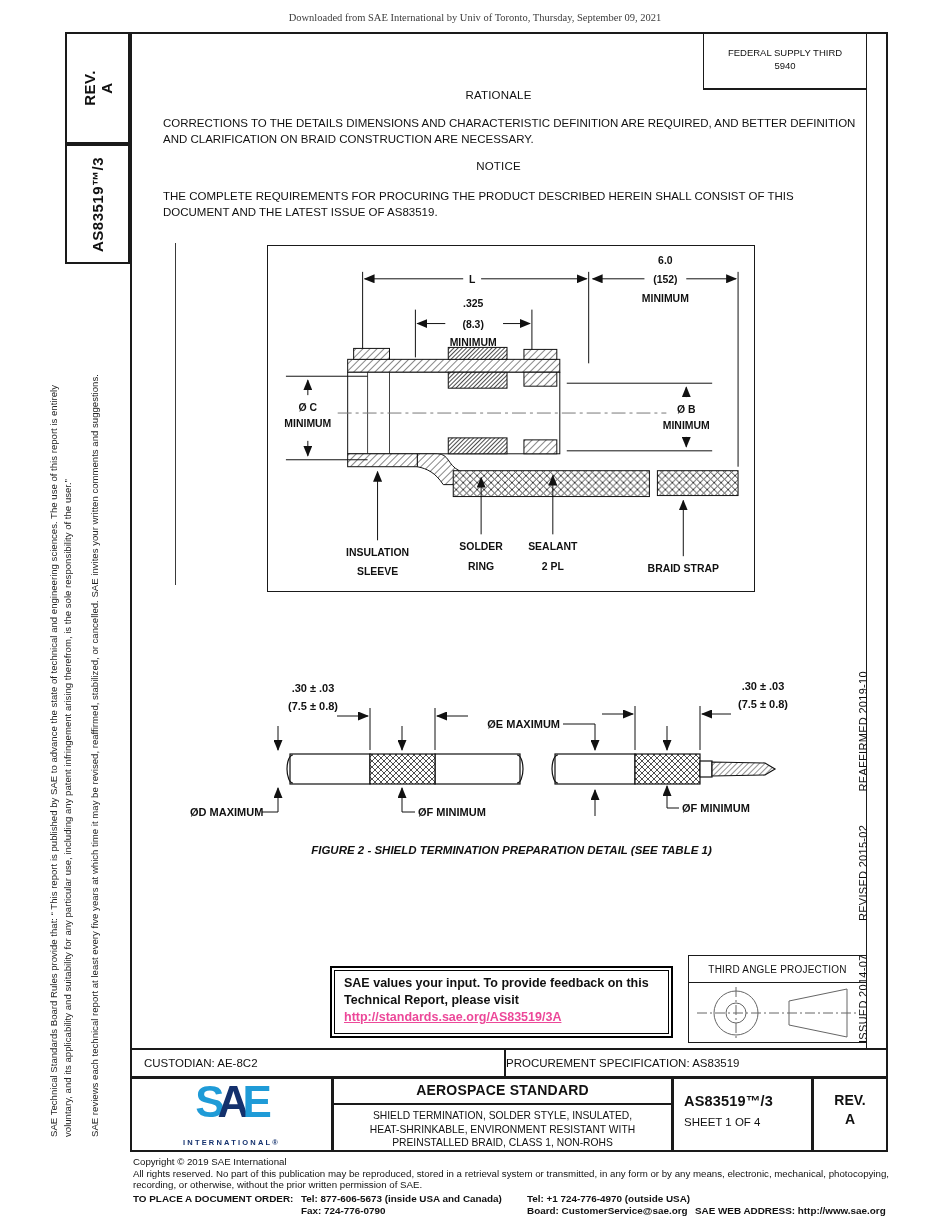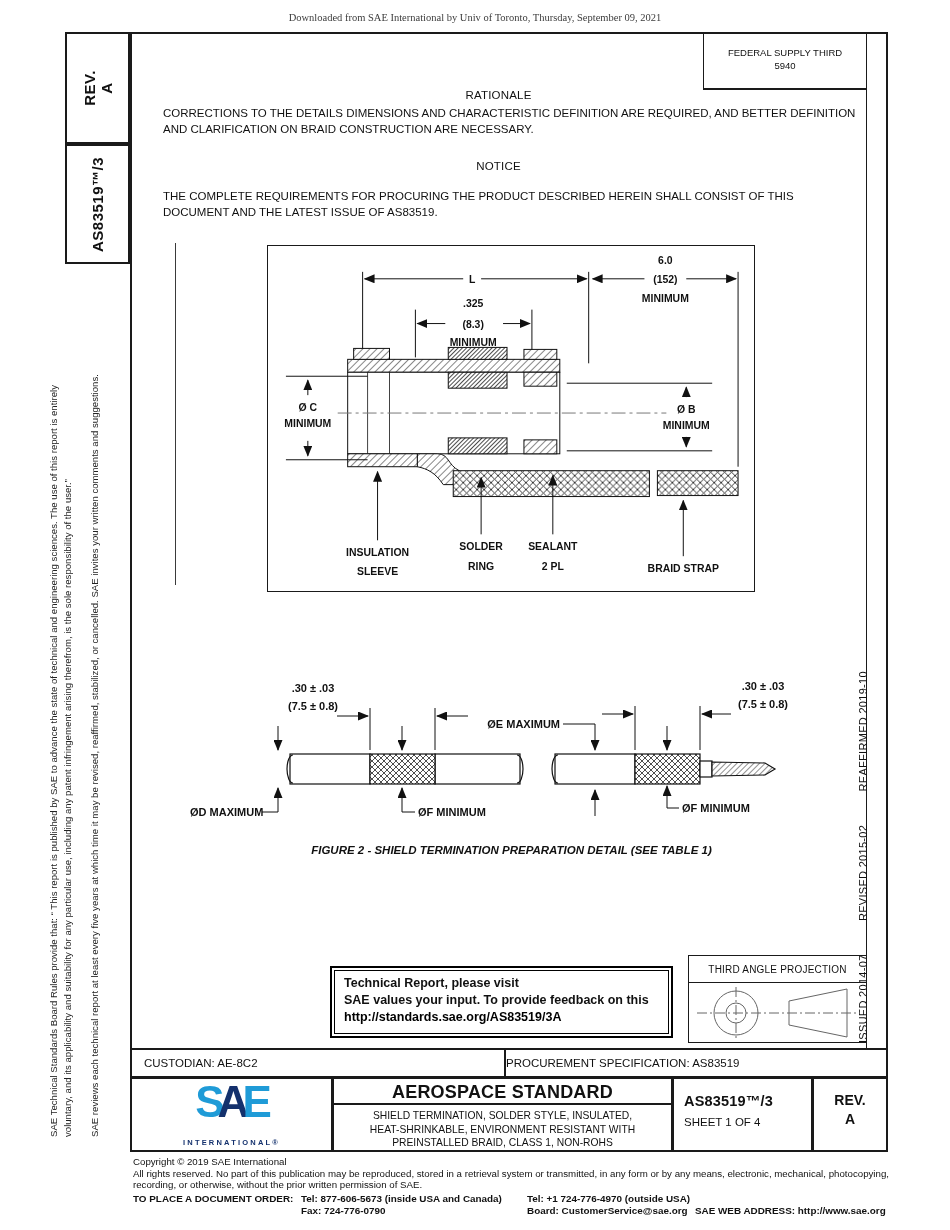--- a/index.html
+++ b/index.html
@@ -43,41 +43,41 @@
   .fig2-wrap { position:absolute; left:165px; top:650px; width:650px; height:185px; }
 
   .caption { position:absolute; left:133px; width:757px; text-align:center;
              font-size:11.5px; font-weight:bold; font-style:italic; }
 
   
   .fb-outer { position:absolute; left:330px; top:966px; width:343px; height:72px;
               border:2.5px solid #000; padding:2px; background:#fff; }
   .fb-inner { width:100%; height:100%; border:1px solid #000; padding:4px 9px; font-size:12.5px;
               font-weight:bold; line-height:17px; }
-  .fb-link { color:#000000; cursor:pointer; }
+  .fb-link { color:#ec4899; text-decoration:underline; cursor:pointer; }
 
   
   .proj-box { position:absolute; left:688px; top:955px; width:179px; height:88px; border:1.5px solid #1a1a1a; }
   .proj-title { height:27px; border-bottom:1.5px solid #1a1a1a; text-align:center; font-size:10px;
                 line-height:27px; letter-spacing:.2px; }
   .proj-sym { height:58px; }
 
   
   .cell { position:absolute; border:2px solid #1a1a1a; background:#fff; }
   .cust-cell { left:130px; top:1048px; width:376px; height:30px; font-size:11.5px; line-height:26px; padding-left:12px; }
   .proc-cell { left:504px; top:1048px; width:384px; height:30px; font-size:11.5px; line-height:26px; text-align:left; }
 
   
   .tb-logo { left:130px; top:1077px; width:203px; height:75px; display:flex; flex-direction:column;
              align-items:center; justify-content:center; }
   .sae-word { font-weight:bold; font-size:44px; line-height:40px; letter-spacing:-4px; display:flex; }
   .sae-s, .sae-e { color:#1f9bd7; } .sae-a { color:#14316d; margin:0 -3px; }
   .sae-sub { font-size:7.5px; font-weight:bold; color:#14316d; letter-spacing:2.2px; margin-top:16px; }
   .tb-title { left:332px; top:1077px; width:341px; height:75px; }
-  .tb-title-top { font-size:18px; font-weight:bold; text-align:center; padding-top:3px; height:26px;
+  .tb-title-top { font-size:14px; font-weight:bold; text-align:center; padding-top:3px; height:26px;
                   border-bottom:2px solid #1a1a1a; letter-spacing:.2px; }
   .tb-sub { font-size:10.3px; text-align:center; line-height:13.5px; padding-top:4px; }
   .tb-num { left:672px; top:1077px; width:141px; height:75px; padding:14px 0 0 10px; }
   .tb-num-main { font-size:14.5px; font-weight:bold; letter-spacing:.2px; }
   .tb-num-sheet { font-size:11.5px; margin-top:7px; }
   .tb-rev { left:812px; top:1077px; width:76px; height:75px; text-align:center; padding-top:12px; }
   .tb-rev div { font-size:14px; font-weight:bold; line-height:19px; }
 
   
   .footer { position:absolute; left:133px; top:1156px; width:805px; font-size:9.7px; line-height:11.6px; color:#111; }
@@ -109,21 +109,21 @@
     <span>REVISED 2015-02</span>
     <span>REAFFIRMED 2019-10</span>
   </div>
 
   <div class="fsc-box">
     <div>FEDERAL SUPPLY THIRD</div>
     <div>5940</div>
   </div>
 
   <div class="heading" style="top:89px;">RATIONALE</div>
-  <div class="para" style="top:106px;">CORRECTIONS TO THE DETAILS DIMENSIONS AND CHARACTERISTIC DEFINITION ARE REQUIRED, AND BETTER DEFINITION AND CLARIFICATION ON BRAID CONSTRUCTION ARE NECESSARY.</div>
+  <div class="para" style="top:116px;">CORRECTIONS TO THE DETAILS DIMENSIONS AND CHARACTERISTIC DEFINITION ARE REQUIRED, AND BETTER DEFINITION AND CLARIFICATION ON BRAID CONSTRUCTION ARE NECESSARY.</div>
   <div class="heading" style="top:160px;">NOTICE</div>
   <div class="para" style="top:189px;">THE COMPLETE REQUIREMENTS FOR PROCURING THE PRODUCT DESCRIBED HEREIN SHALL CONSIST OF THIS DOCUMENT AND THE LATEST ISSUE OF AS83519.</div>
 
   <div class="change-bar"></div>
 
   <div class="fig1-box">
     <svg viewBox="0 0 488 347" preserveAspectRatio="none">
       <defs>
         <marker id="arr" markerWidth="11" markerHeight="9" refX="10" refY="4.5" orient="auto" markerUnits="userSpaceOnUse">
           <path d="M0,0 L11,4.5 L0,9 z" fill="#111"></path>
@@ -278,22 +278,22 @@
         <text x="253" y="166">ØF MINIMUM</text>
         <text x="395" y="78" text-anchor="end">ØE MAXIMUM</text>
         <text x="517" y="162">ØF MINIMUM</text>
       </g>
     </svg>
   </div>
   <div class="caption" style="top:844px;">FIGURE 2 - SHIELD TERMINATION PREPARATION DETAIL (SEE TABLE 1)</div>
 
   <div class="fb-outer">
     <div class="fb-inner">
+      <div>SAE values your input. To provide feedback on this</div>
       <div>Technical Report, please visit</div>
-      <div>SAE values your input. To provide feedback on this</div>
       <div><span class="fb-link">http://standards.sae.org/AS83519/3A</span></div>
     </div>
   </div>
 
   <div class="proj-box">
     <div class="proj-title">THIRD ANGLE PROJECTION</div>
     <div class="proj-sym">
       <svg viewBox="0 0 179 58" width="179" height="58">
         <g stroke="#666" stroke-width="1" fill="none">
           <line x1="8" y1="30" x2="171" y2="30" stroke-dasharray="10 3 2 3"></line>

